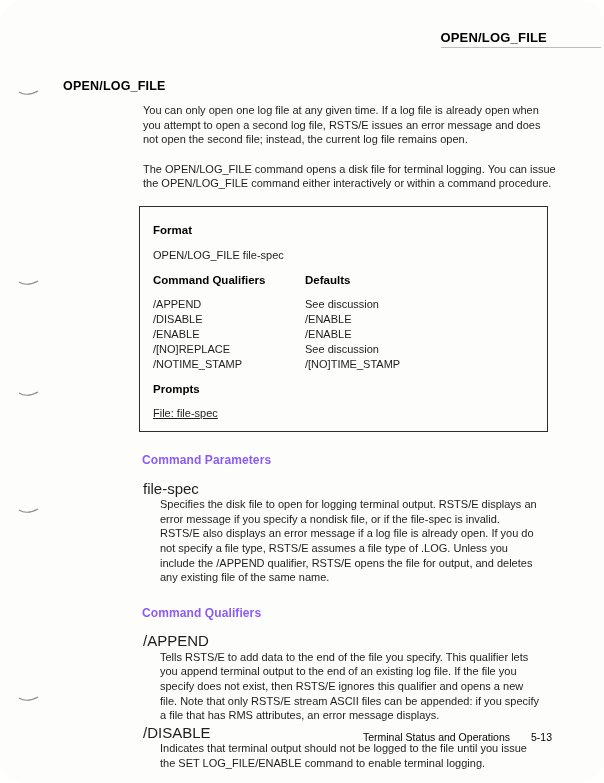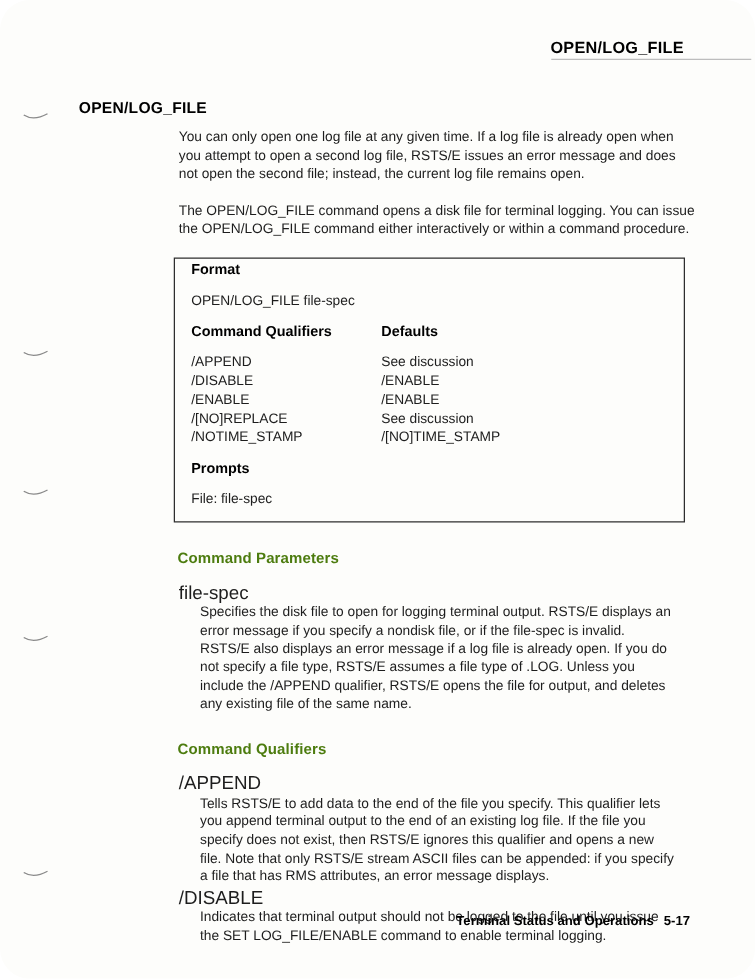--- a/index.html
+++ b/index.html
@@ -29,40 +29,40 @@
   .main {
     position:absolute; left:143px; top:103px; width:414px;
     font-size:11px; line-height:14.6px;
   }
   .main p { margin:0 0 15px 0; }
   .format-box {
     box-sizing:border-box;
     width:409px;
     margin:7px 0 0 -4px;
     border:1.5px solid #2e2e2e;
-    padding:2px 14px 10px 13px;
+    padding:16px 14px 10px 13px;
     background:#fdfdfb;
   }
   .fb-title, .fb-colhead, .fb-prompts { font-weight:bold; font-size:11.5px; color:#000; }
   .fb-syntax { margin-top:10px; }
   .fb-headrow { display:grid; grid-template-columns:152px 1fr; margin-top:11px; }
   .fb-rows { margin-top:9px; }
   .fb-row { display:grid; grid-template-columns:152px 1fr; line-height:15px; }
   .fb-prompts { margin-top:10px; }
-  .fb-prompt-line { margin-top:10px; }
+  .fb-prompt-line { margin-top:10px;text-decoration:underline; }
   .sub-heading {
-    font-weight:bold; font-size:12px; color:#4d7c0f;
+    font-weight:bold; font-size:12px; color:#8b5cf6;
     margin:21px 0 14px -1px; letter-spacing:.1px;
   }
   .entry-term { margin-top:3px; font-size:15px; }
   .entry-desc { margin:1px 16px 0 17px; }
   .footer {
     position:absolute; top:731px; right:52px;
-    font-weight:bold; font-size:10.5px; color:#000;
-    display:flex; gap:8px; align-items:baseline;
+    font-weight:normal; font-size:10.5px; color:#000;
+    display:flex; gap:21px; align-items:baseline;
   }
 </style>
 </head>
 <body>
 
 <div class="page">
 
   <div class="running-head">OPEN/LOG_FILE</div>
   <div class="head-rule"></div>
 
@@ -139,16 +139,16 @@
     <div class="sub-heading">Command Qualifiers</div>
     <div class="entry-term">/APPEND</div>
     <div class="entry-desc">Tells RSTS/E to add data to the end of the file you specify. This qualifier lets you append terminal output to the end of an existing log file. If the file you specify does not exist, then RSTS/E ignores this qualifier and opens a new file. Note that only RSTS/E stream ASCII files can be appended: if you specify a file that has RMS attributes, an error message displays.</div>
     <div class="entry-term">/DISABLE</div>
     <div class="entry-desc">Indicates that terminal output should not be logged to the file until you issue the SET LOG_FILE/ENABLE command to enable terminal logging.</div>
 
   </div>
 
   <div class="footer">
     <span>Terminal Status and Operations</span>
-    <span>5-17</span>
+    <span>5-13</span>
   </div>
 
 </div>
 
 </body></html>

